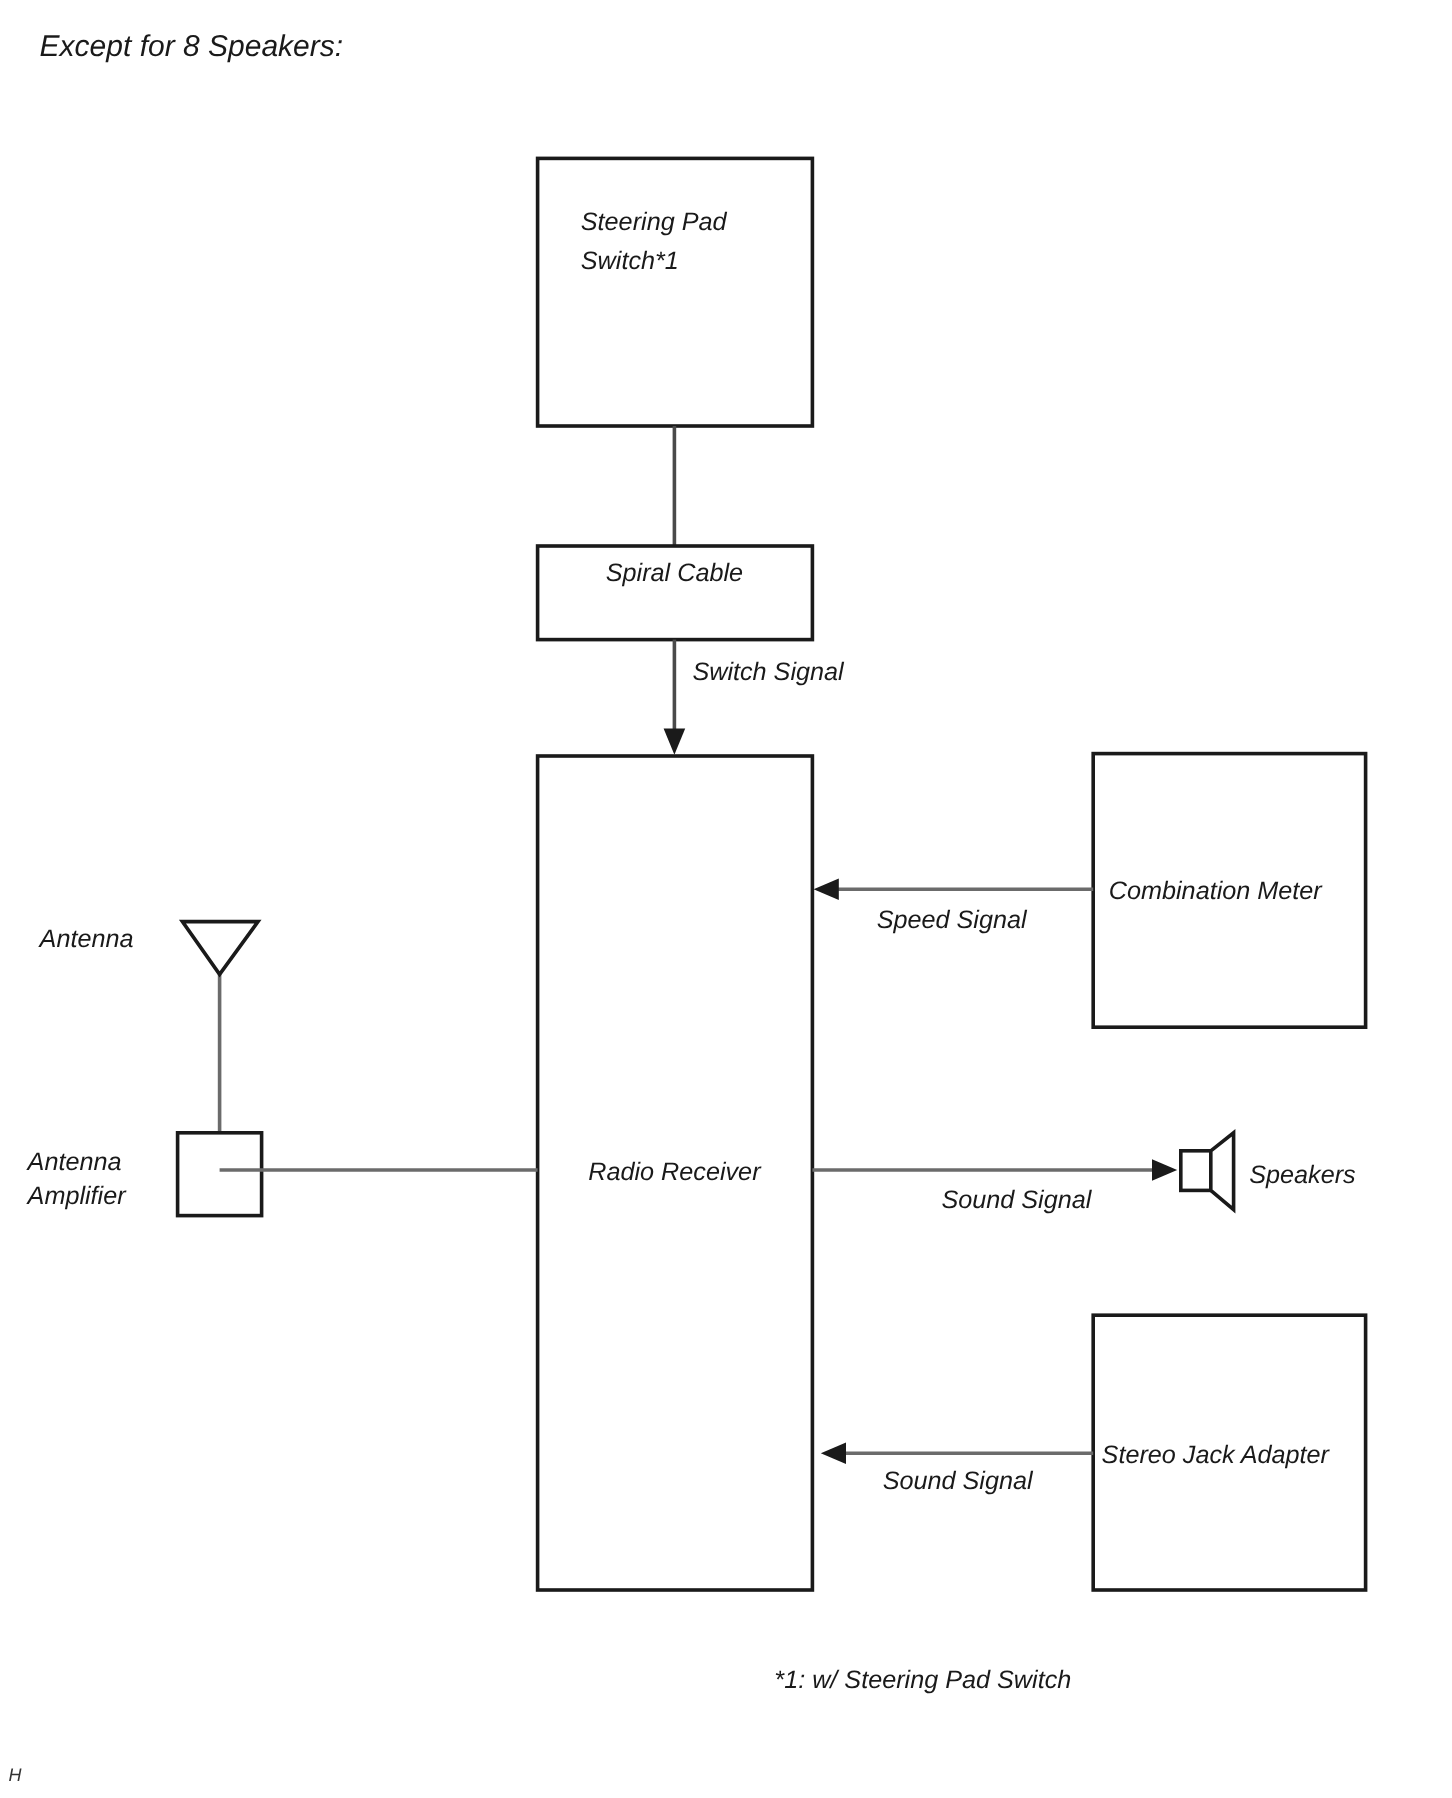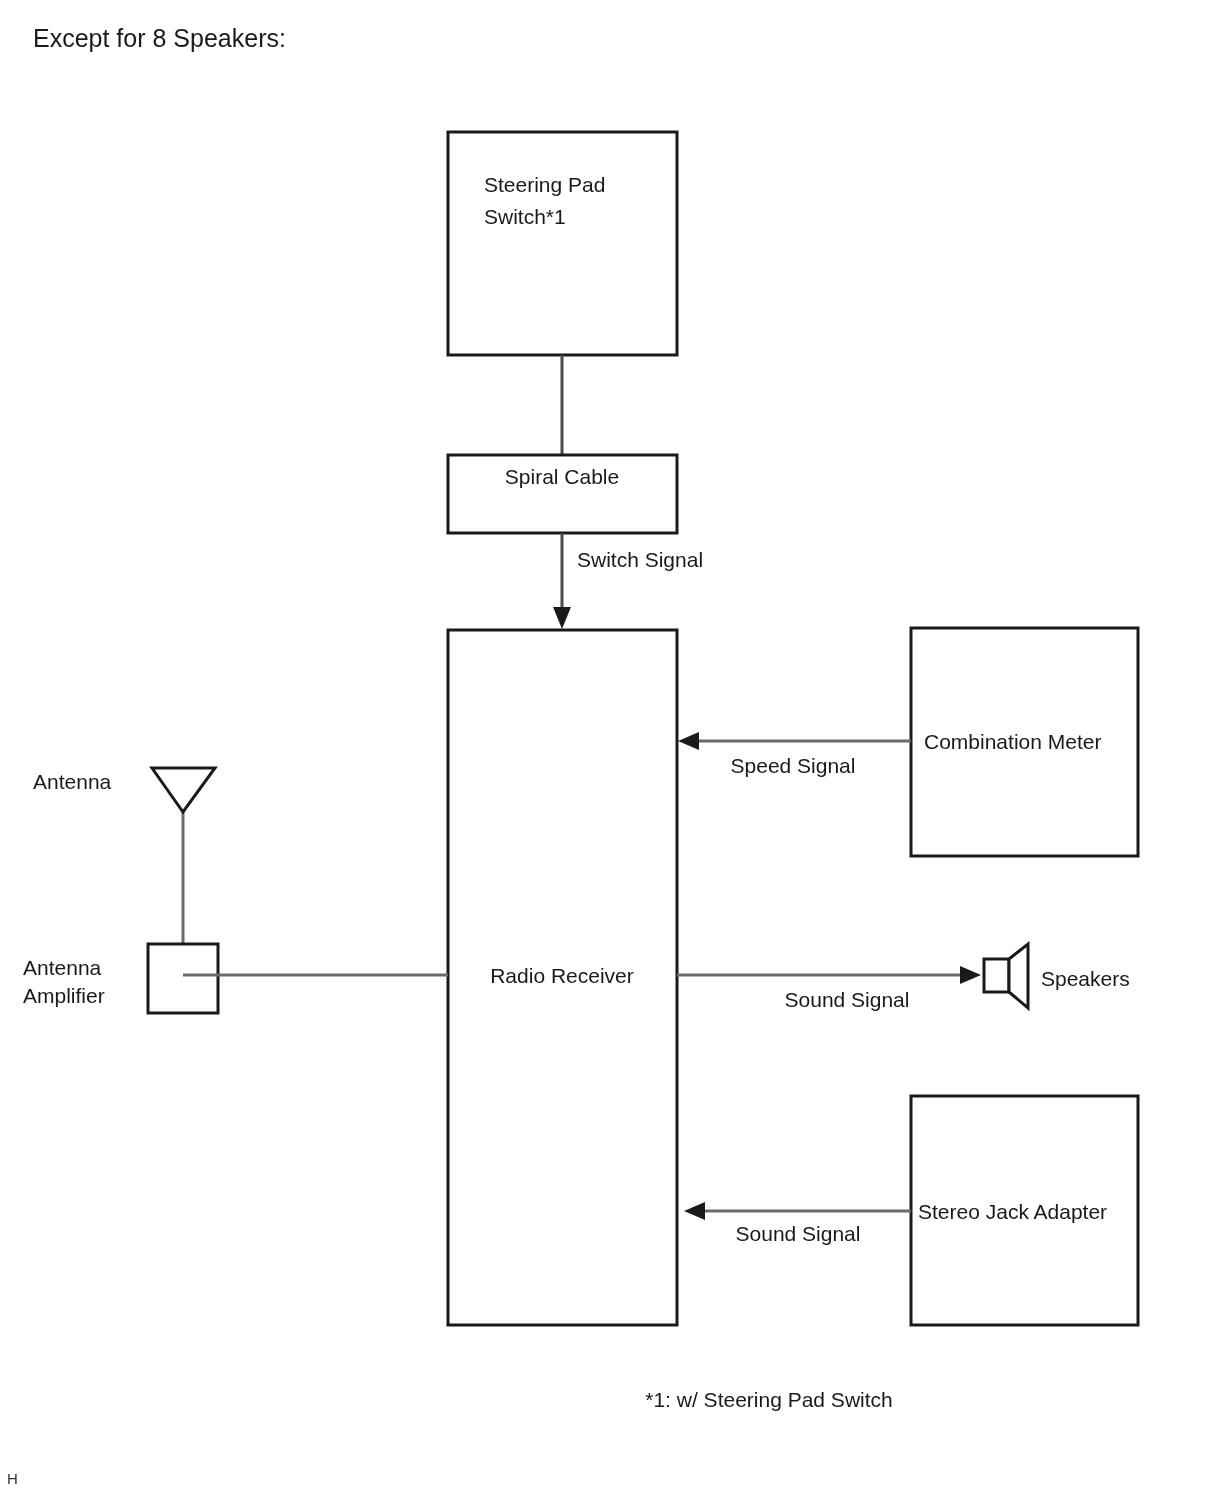--- a/index.html
+++ b/index.html
@@ -14,20 +14,21 @@
     font-family: "Liberation Sans", sans-serif;
     color: #1a1a1a;
     overflow: hidden;
   }
   #diagram-root {
     position: absolute;
     left: 0;
     top: 0;
     width: 1210px;
     height: 1498px;
+    font-style: italic;
   }
   .hdr-text {
     font-size: 25px;
     fill: #1a1a1a;
   }
   .box-rect {
     fill: #ffffff;
     stroke: #1a1a1a;
     stroke-width: 3;
   }

